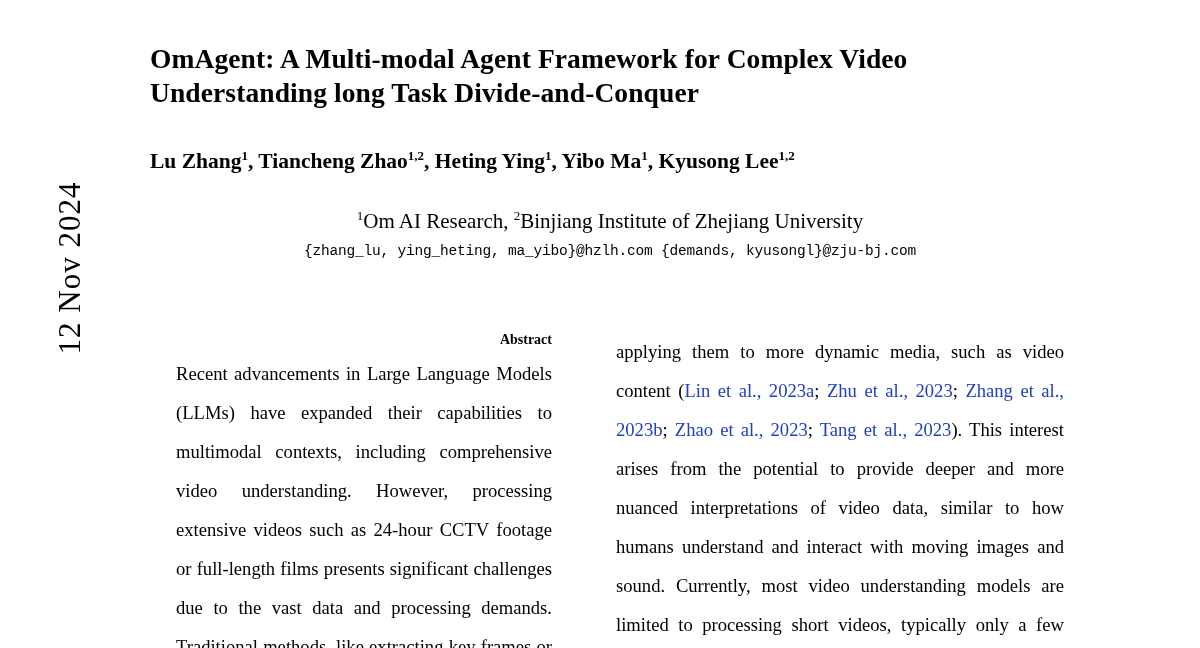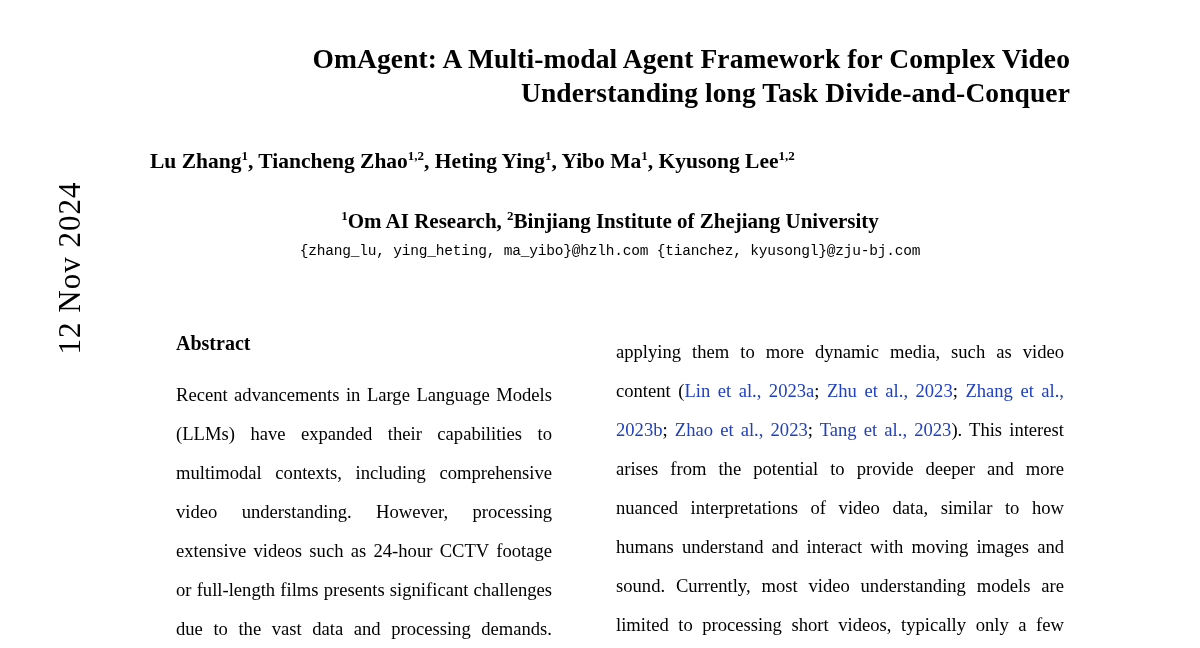--- a/index.html
+++ b/index.html
@@ -45,21 +45,21 @@
     top: 0;
     width: 1200px;
     height: 648px;
   }
 
   .title-block {
     position: absolute;
     left: 150px;
     top: 42px;
     width: 920px;
-    text-align: right;
+    text-align: left;
   }
   .paper-title {
     font-size: 27.5px;
     font-weight: bold;
     line-height: 34px;
     letter-spacing: 0.1px;
   }
 
   .authors {
     position: absolute;
@@ -72,21 +72,20 @@
   }
   .authors sup { font-size: 13px; vertical-align: super; font-weight: bold; }
 
   .affiliations {
     position: absolute;
     left: 150px;
     top: 208px;
     width: 920px;
     text-align: center;
     font-size: 21px;
-    font-weight: bold;
   }
   .affiliations sup { font-size: 13px; vertical-align: super; }
 
   .emails {
     position: absolute;
     left: 150px;
     top: 243px;
     width: 920px;
     text-align: center;
     font-family: "Liberation Mono", monospace;
@@ -101,24 +100,24 @@
     width: 376px;
   }
   .col-right {
     position: absolute;
     left: 616px;
     top: 332px;
     width: 448px;
   }
 
   .abstract-heading {
-    text-align: left;
-    font-size: 20px;
+    text-align: right;
+    font-size: 14px;
     font-weight: bold;
-    margin-bottom: 20px;
+    margin-bottom: 6px;
   }
 
   .body-text {
     font-size: 18.6px;
     line-height: 39px;
     text-align: justify;
     text-justify: inter-word;
     hyphens: manual;
   }
   .cite { color: #2040c0; }
@@ -136,21 +135,21 @@
     <div class="paper-title">
       <span>OmAgent: A Multi-modal Agent Framework for Complex Video</span><br>
       <span>Understanding long Task Divide-and-Conquer</span>
     </div>
   </div>
 
   <div class="authors">Lu Zhang<sup>1</sup>, Tiancheng Zhao<sup>1,2</sup>, Heting Ying<sup>1</sup>, Yibo Ma<sup>1</sup>, Kyusong Lee<sup>1,2</sup></div>
 
   <div class="affiliations"><sup>1</sup>Om AI Research, <sup>2</sup>Binjiang Institute of Zhejiang University</div>
 
-  <div class="emails">{zhang_lu, ying_heting, ma_yibo}@hzlh.com  {tianchez, kyusongl}@zju-bj.com</div>
+  <div class="emails">{zhang_lu, ying_heting, ma_yibo}@hzlh.com  {demands, kyusongl}@zju-bj.com</div>
 
   <div class="col-left">
     <div class="abstract-heading">Abstract</div>
     <div class="body-text">Recent advancements in Large Language Models (LLMs) have expanded their capabilities to multimodal contexts, including comprehensive video understanding. However, processing extensive videos such as 24-hour CCTV footage or full-length films presents significant challenges due to the vast data and processing demands. Traditional methods, like extracting key frames or converting frames to text, often result in substantial information loss. To address these shortcomings, we develop OmA-</div>
   </div>
 
   <div class="col-right">
     <div class="body-text">applying them to more dynamic media, such as video content (<span class="cite">Lin et al., 2023a</span>; <span class="cite">Zhu et al., 2023</span>; <span class="cite">Zhang et al., 2023b</span>; <span class="cite">Zhao et al., 2023</span>; <span class="cite">Tang et al., 2023</span>). This interest arises from the potential to provide deeper and more nuanced interpretations of video data, similar to how humans understand and interact with moving images and sound. Currently, most video understanding models are limited to processing short videos, typically only a few minutes or even several seconds long. Despite these advancements, significant challenges remain, espe-</div>
   </div>
 

